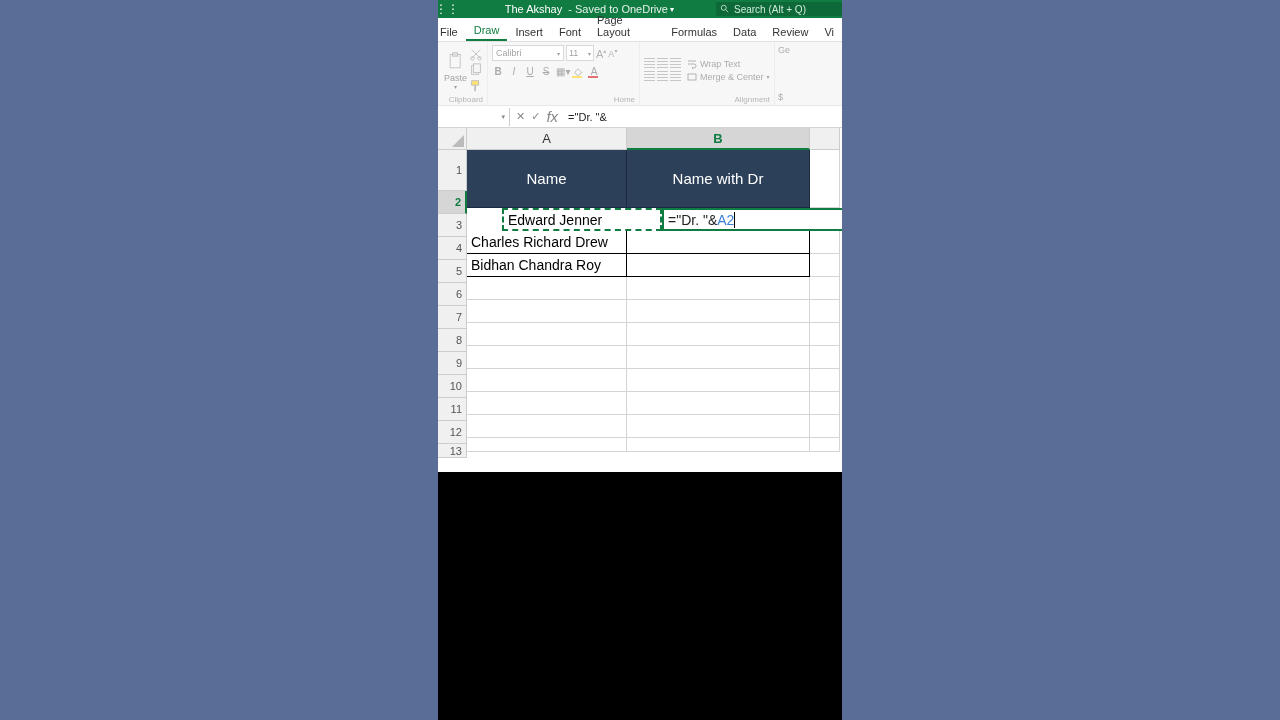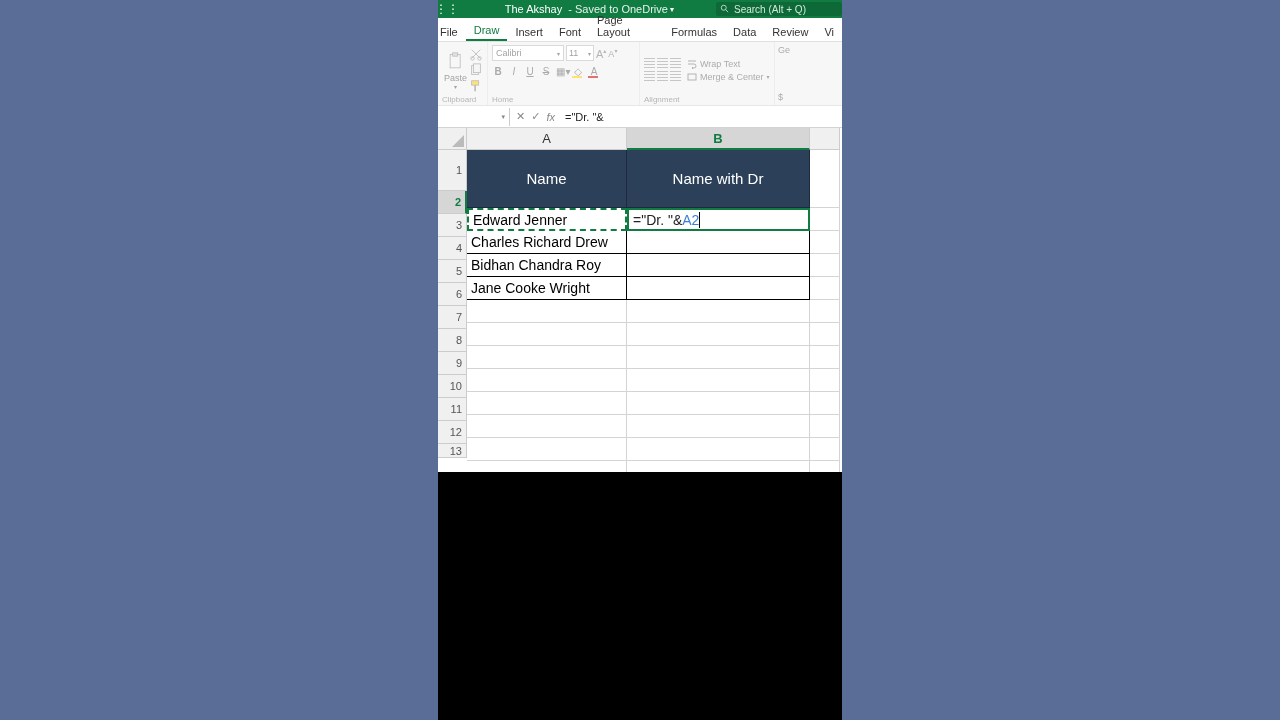--- a/index.html
+++ b/index.html
@@ -19,21 +19,21 @@
 
 
 .ribbon-tabs { height: 24px; background: #fff; border-bottom: 1px solid #e0e0e0; display: flex; align-items: flex-end; font-size: 11px; }
 .ribbon-tabs span { padding: 4px 8px 3px; color: #333; cursor: pointer; }
 .ribbon-tabs span.active { color: #107c41; border-bottom: 2px solid #107c41; }
 .ribbon-tabs span:first-child { padding-left: 2px; }
 
 
 .ribbon { height: 64px; background: #f3f2f1; border-bottom: 1px solid #d4d4d4; display: flex; position: relative; opacity: 0.55; }
 .ribbon-group { border-right: 1px solid #e0e0e0; display: flex; flex-direction: column; justify-content: space-between; padding: 3px 4px 1px; }
-.group-label { font-size: 8px; color: #777; text-align: left; }
+.group-label { font-size: 8px; color: #777; text-align: right; }
 .group-body { display: flex; align-items: center; gap: 2px; flex: 1; }
 .clipboard-grp .paste-btn { display: flex; flex-direction: column; align-items: center; font-size: 9px; color: #555; }
 .clipboard-grp .paste-btn svg { width: 20px; height: 22px; }
 .clipboard-side { display: flex; flex-direction: column; gap: 2px; }
 .clipboard-side svg { width: 14px; height: 14px; }
 .font-grp .row1 { display: flex; gap: 2px; align-items: center; }
 .font-name-sel { width: 72px; height: 16px; border: 1px solid #bbb; font-size: 9px; padding: 0 3px; background: #fff; color: #555; display:flex; align-items:center; justify-content:space-between;}
 .font-size-sel { width: 28px; height: 16px; border: 1px solid #bbb; font-size: 9px; padding: 0 2px; background:#fff; color:#555; display:flex; align-items:center; justify-content:space-between;}
 .font-grp .row2 { display: flex; gap: 4px; margin-top: 3px; }
 .font-grp .row2 span { font-size: 10px; color: #666; width: 12px; text-align: center; }
@@ -44,21 +44,21 @@
 .wrap-merge span { display: flex; align-items: center; gap: 3px; }
 .general-grp { font-size: 9px; color: #666; padding: 3px; }
 
 
 .formula-bar { height: 22px; border-bottom: 1px solid #d4d4d4; display: flex; align-items: center; font-size: 11px; }
 .name-box { width: 72px; height: 18px; border-right: 1px solid #ccc; display: flex; align-items: center; justify-content: flex-end; padding-right: 4px; color: #aaa; }
 .name-box-arrow { font-size: 7px; margin-left: 2px; color:#888;}
 .fx-icons { display: flex; gap: 6px; padding: 0 6px; align-items: center; color: #888; }
 .fx-icons .cancel-x { color: #888; font-size: 11px; }
 .fx-icons .accept-ck { color: #888; font-size: 11px; }
-.fx-icons .fx { font-style: italic; font-size: 11px; }
+.fx-icons .fx { font-style: italic; font-size: 15px; }
 .formula-input { flex: 1; padding-left: 4px; color: #222; }
 
 
 .grid-area { position: relative; height: calc(100% - 128px); background: #fff; }
 .col-headers { display: flex; height: 22px; }
 .select-all-tri { width: 29px; height: 22px; border-right: 1px solid #ccc; border-bottom: 1px solid #ccc; background: #f0f0f0; position: relative; }
 .select-all-tri::after { content: ''; position: absolute; right: 2px; bottom: 2px; border: 6px solid transparent; border-right-color: #bbb; border-bottom-color: #bbb; }
 .col-header { text-align: center; font-size: 13px; color: #333; border-right: 1px solid #ccc; border-bottom: 1px solid #ccc; background: #f0f0f0; line-height: 22px; }
 .col-header.col-a { width: 160px; }
 .col-header.col-b { width: 183px; background: #d6d6d6; border-bottom: 2px solid #107c41; color: #107c41; font-weight: 600; }
@@ -69,21 +69,21 @@
 .row-header.active { background: #d6d6d6; border-right: 2px solid #107c41; color: #107c41; font-weight: 600; }
 .cells { position: relative; }
 .cells-row { display: flex; }
 .cell { border-right: 1px solid #d4d4d4; border-bottom: 1px solid #d4d4d4; font-size: 14px; padding: 0 4px; display: flex; align-items: center; overflow: hidden; white-space: nowrap; }
 .cell.ca { width: 160px; }
 .cell.cb { width: 183px; }
 .cell.cc { width: 30px; }
 .r-head-h { height: 41px; } .r-1 { height: 23px; } .r-n { height: 23px; }
 .hdr-cell { background: #2c4059; color: #fff; border-right: 1px solid #1b2a3e; border-bottom: 1px solid #1b2a3e; font-size: 15px; justify-content: center; }
 .data-border { border-right: 1px solid #000; border-bottom: 1px solid #000; }
-.marching { border: 2px dashed #107c41 !important; }
+.marching { border: 2px dashed #107c41 !important; margin-left: 35px; }
 .active-cell { border: 2px solid #107c41 !important; position: relative; }
 .active-cell .cursor-blink { width: 1px; height: 16px; background: #000; animation: blink 1s steps(1) infinite; }
 .formula-text { color: #222; }
 .cell-ref { color: #3a7fd5; }
 @keyframes blink { 50% { opacity: 0; } }
 </style>
 </head>
 <body>
 
 <div class="app-window">
@@ -264,25 +264,20 @@
           <div class="cell ca data-border">Charles Richard Drew</div>
           <div class="cell cb data-border"></div>
           <div class="cell cc"></div>
         </div>
         <div class="cells-row" style="height:23px">
           <div class="cell ca data-border">Bidhan Chandra Roy</div>
           <div class="cell cb data-border"></div>
           <div class="cell cc"></div>
         </div>
         <div class="cells-row" style="height:23px">
-          <div class="cell ca data-border">Jane Cooke Wright</div>
-          <div class="cell cb data-border"></div>
-          <div class="cell cc"></div>
-        </div>
-        <div class="cells-row" style="height:23px">
             <div class="cell ca"></div>
             <div class="cell cb"></div>
             <div class="cell cc"></div>
           </div>
         <div class="cells-row" style="height:23px">
             <div class="cell ca"></div>
             <div class="cell cb"></div>
             <div class="cell cc"></div>
           </div>
         <div class="cells-row" style="height:23px">

